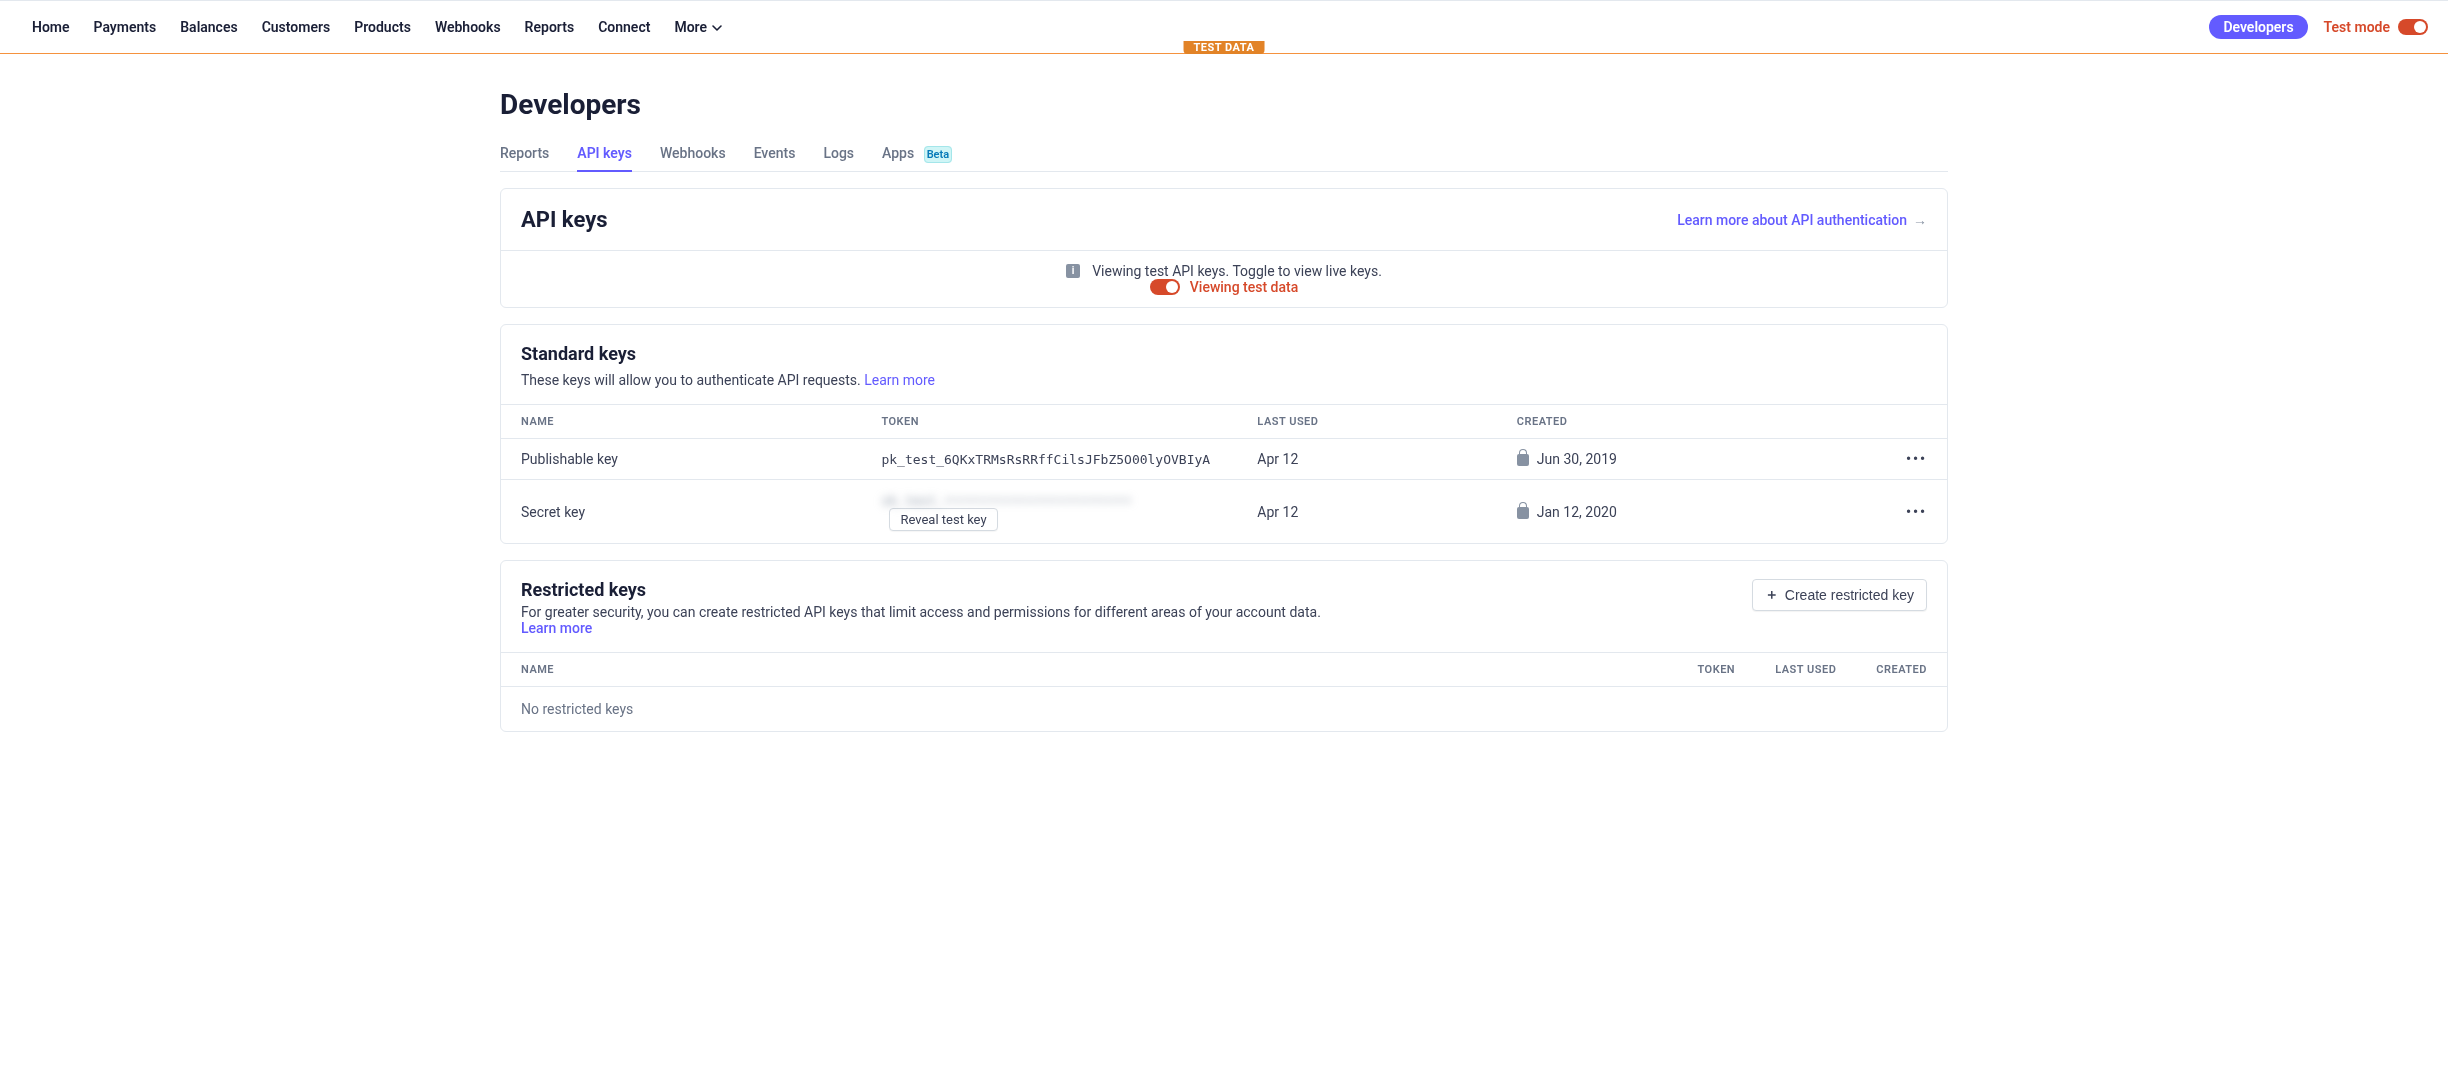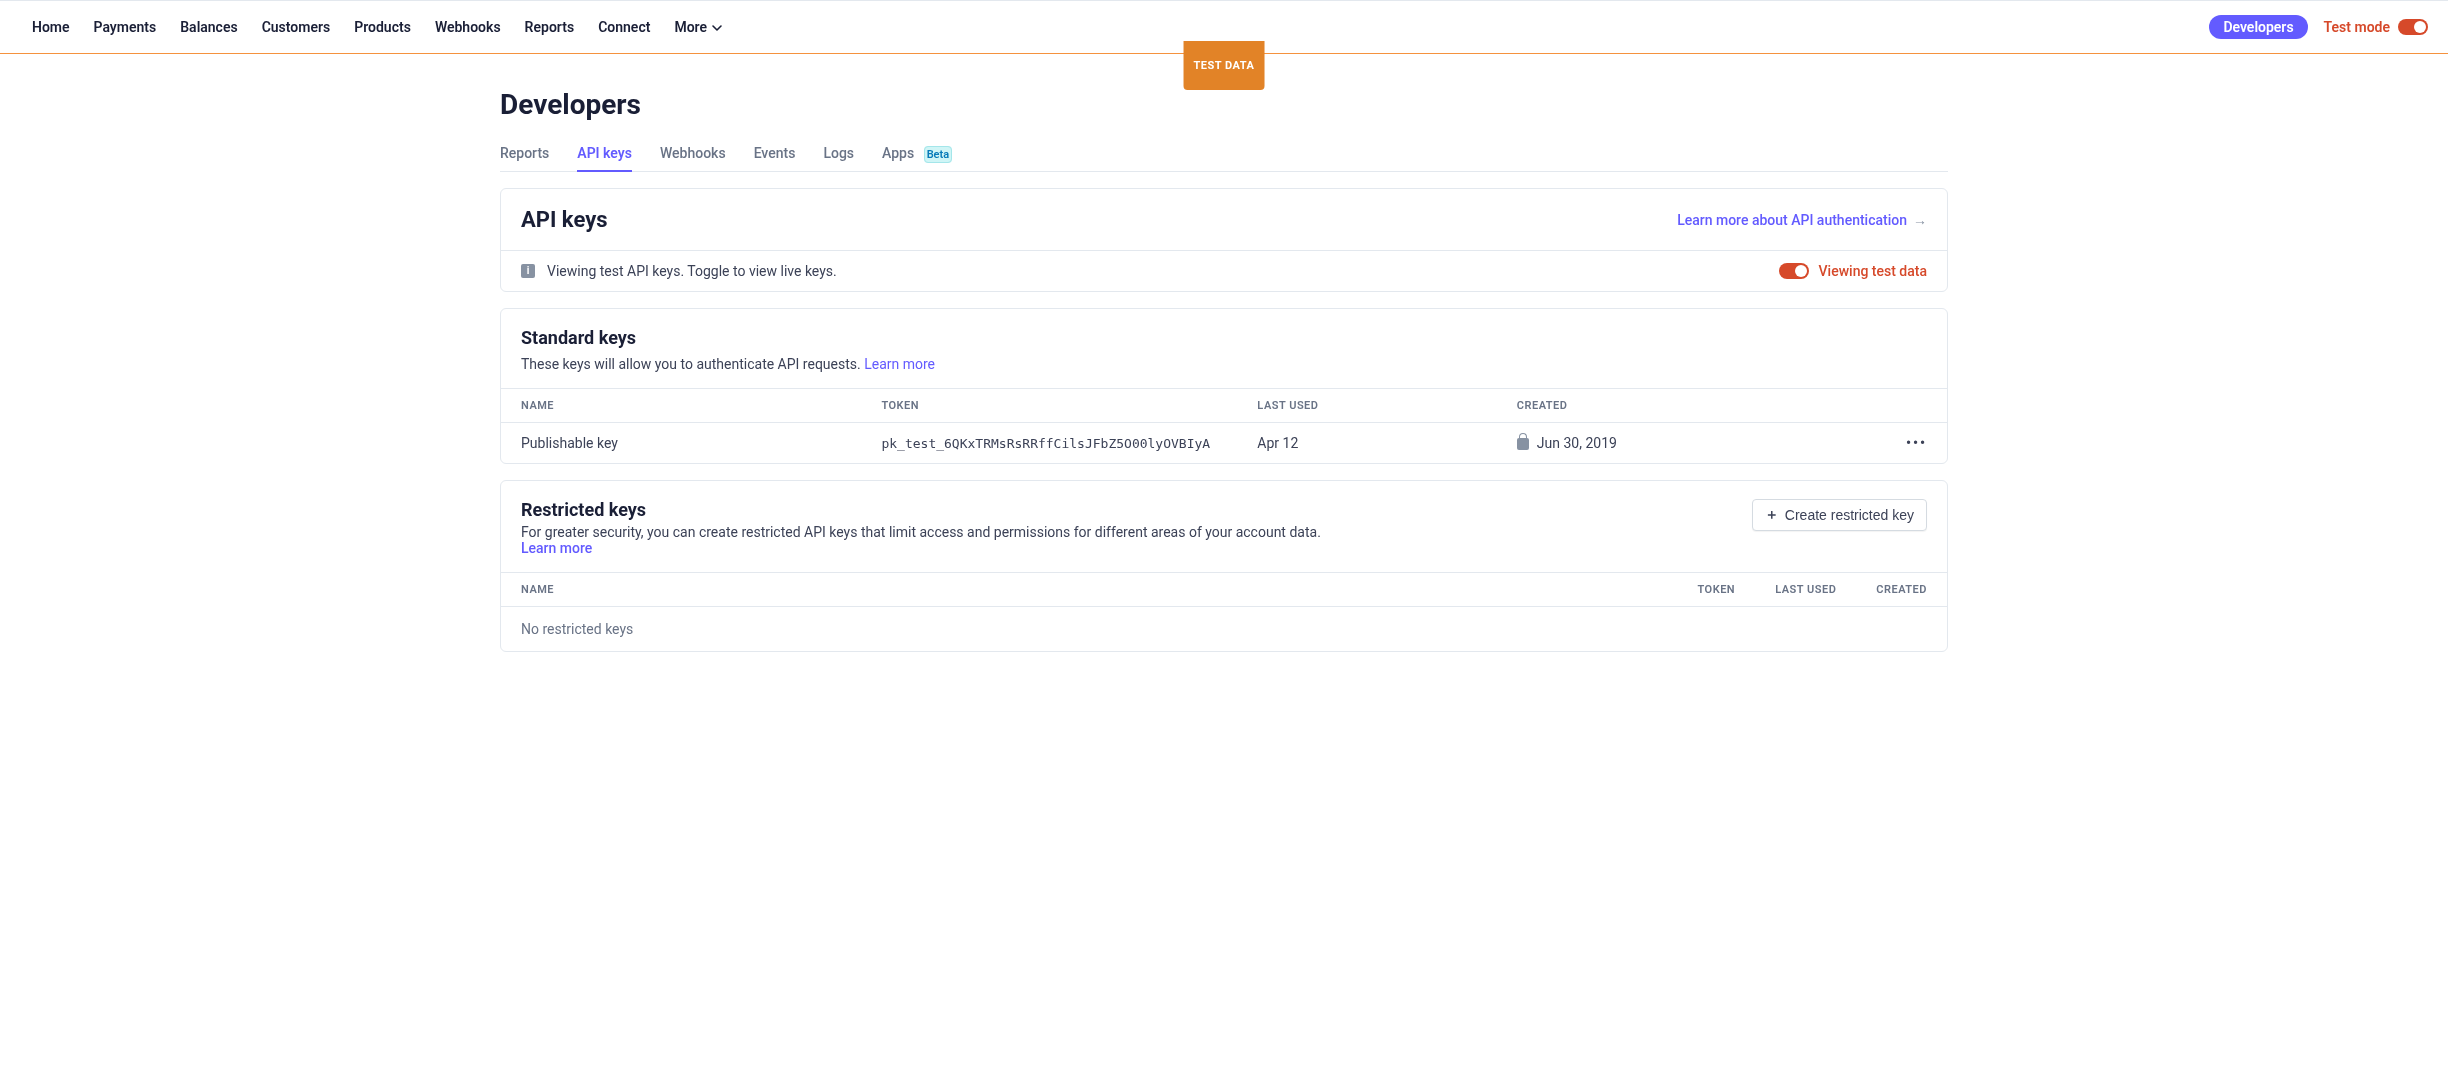--- a/index.html
+++ b/index.html
@@ -11,42 +11,42 @@
   .nav-left { display:flex; gap:24px; align-items:center; }
   .nav-item { font-weight:600; color:#1a1f36; cursor:pointer; }
   .nav-item.more { display:flex; align-items:center; gap:4px; }
   .nav-right { margin-left:auto; display:flex; align-items:center; gap:16px; }
   .dev-pill { background:#635bff; color:#fff; font-weight:600; border-radius:16px; padding:4px 14px; cursor:pointer; }
   .test-mode { color:#d6492a; font-weight:600; display:flex; align-items:center; gap:8px; }
   .toggle { width:30px; height:16px; border-radius:10px; background:#d6492a; position:relative; cursor:pointer; }
   .toggle::after { content:""; position:absolute; right:2px; top:2px; width:12px; height:12px; border-radius:50%; background:#fff; }
 
   
-  .test-data-badge { position:absolute; left:50%; top:40px; transform:translateX(-50%); background:#e28327; color:#fff; font-size:11px; font-weight:700; letter-spacing:.5px; padding:18px 10px; border-radius:0 0 4px 4px; }
+  .test-data-badge { position:absolute; left:50%; top:40px; transform:translateX(-50%); background:#e28327; color:#fff; font-size:11px; font-weight:700; letter-spacing:.5px; padding:0 10px; border-radius:0 0 4px 4px; }
 
   .page { max-width:1520px; margin:0 auto; padding:0 36px; }
 
   h1.page-title { font-size:28px; font-weight:700; color:#1a1f36; margin-top:34px; }
 
   
   .subnav { display:flex; gap:28px; border-bottom:1px solid #e3e8ee; margin-top:16px; align-items:center; }
   .subnav-item { padding:8px 0 10px 0; font-size:14px; color:#697386; font-weight:500; cursor:pointer; position:relative; }
   .subnav-item.active { color:#635bff; font-weight:600; }
   .subnav-item.active::after { content:""; position:absolute; left:0; right:0; bottom:-1px; height:2px; background:#635bff; }
   .beta-badge { background:#cff5f6; color:#067ab8; font-size:11px; font-weight:600; padding:1px 2px; border-radius:4px; margin-left:6px; border:1px solid #a4e6ea; }
 
   
   .card { border:1px solid #e3e8ee; border-radius:6px; margin-top:16px; overflow:hidden; }
   .card-header { display:flex; align-items:center; justify-content:space-between; padding:18px 20px; }
   .card-title { font-size:22px; font-weight:700; color:#1a1f36; }
   .learn-link { color:#635bff; font-weight:500; display:flex; gap:6px; cursor:pointer; }
   .learn-link.small { color:#635bff; font-size:14px; }
   .arrow-right::after { content:"→"; color:#8792a2; }
 
-  .card-info-row { display:flex; align-items:center; justify-content:space-between; padding:12px 20px; border-top:1px solid #e3e8ee; }
+  .card-info-row { display:flex; align-items:center; justify-content:space-between; padding:12px 20px; border-top:1px solid #e3e8ee;flex-direction:column; }
   .info-left { display:flex; align-items:center; gap:12px; color:#3c4257; }
   .info-icon { width:14px; height:14px; background:#8792a2; border-radius:2px; display:inline-block; position:relative; }
   .info-icon::after { content:"i"; color:#fff; font-size:10px; font-weight:700; position:absolute; top:50%; left:50%; transform:translate(-50%,-52%); }
 
   .view-toggle-wrap { display:flex; align-items:center; gap:10px; }
   .toggle-orange { width:30px; height:16px; border-radius:10px; background:#d6492a; position:relative; cursor:pointer; }
   .toggle-orange::after { content:""; position:absolute; right:2px; top:2px; width:12px; height:12px; border-radius:50%; background:#fff; }
   .view-test-label { color:#d6492a; font-weight:500; }
 
   
@@ -167,20 +167,30 @@
         </tr>
       </thead>
       <tbody>
         <tr>
           <td>Publishable key</td>
           <td><span class="token-text">pk_test_6QKxTRMsRsRRffCilsJFbZ5O00lyOVBIyA</span></td>
           <td>Apr 12</td>
           <td><span class="lock-icon"></span><span>Jun 30, 2019</span></td>
           <td class="dots">•••</td>
         </tr>
+        <tr>
+          <td>Secret key</td>
+          <td>
+            <span class="token-text blurred">sk_test_••••••••••••••••••••••••</span>
+            <span class="reveal-btn">Reveal test key</span>
+          </td>
+          <td>Apr 12</td>
+          <td><span class="lock-icon"></span><span>Jan 12, 2020</span></td>
+          <td class="dots">•••</td>
+        </tr>
       </tbody>
     </table>
   </div>
 
   <div class="card">
     <div class="section-head-restricted">
       <div>
         <div class="section-title">Restricted keys</div>
         <div class="section-desc-restricted">
           <span>For greater security, you can create restricted API keys that limit access and permissions for different areas of your account data. </span><a class="learn-link small">Learn more</a>

